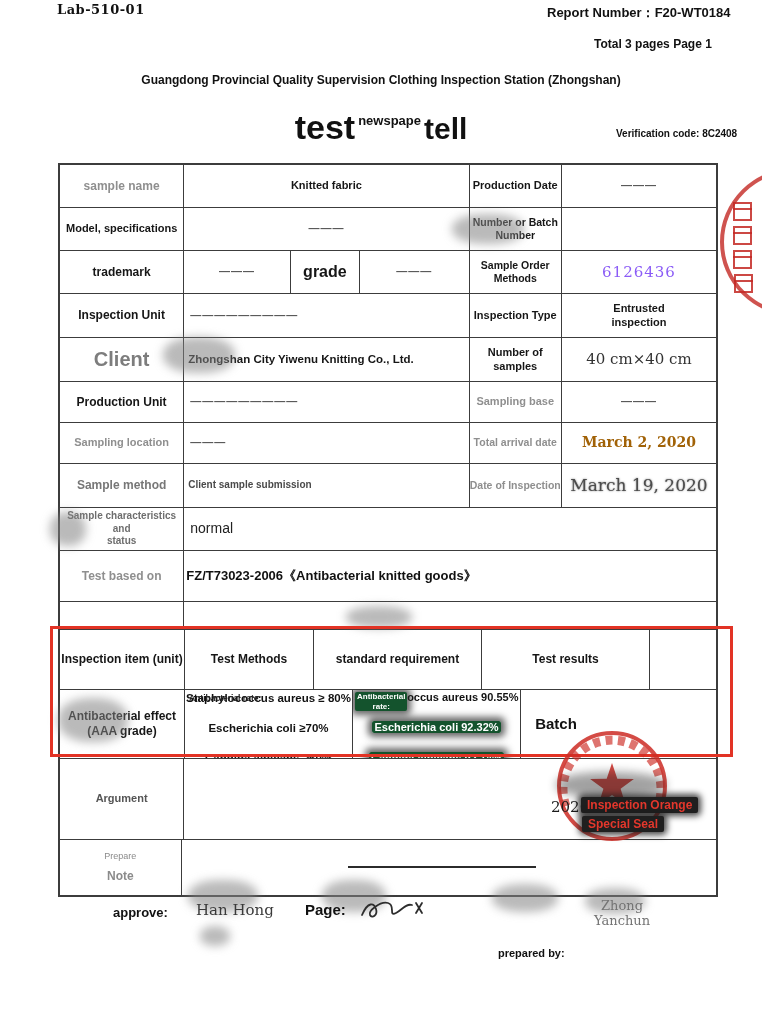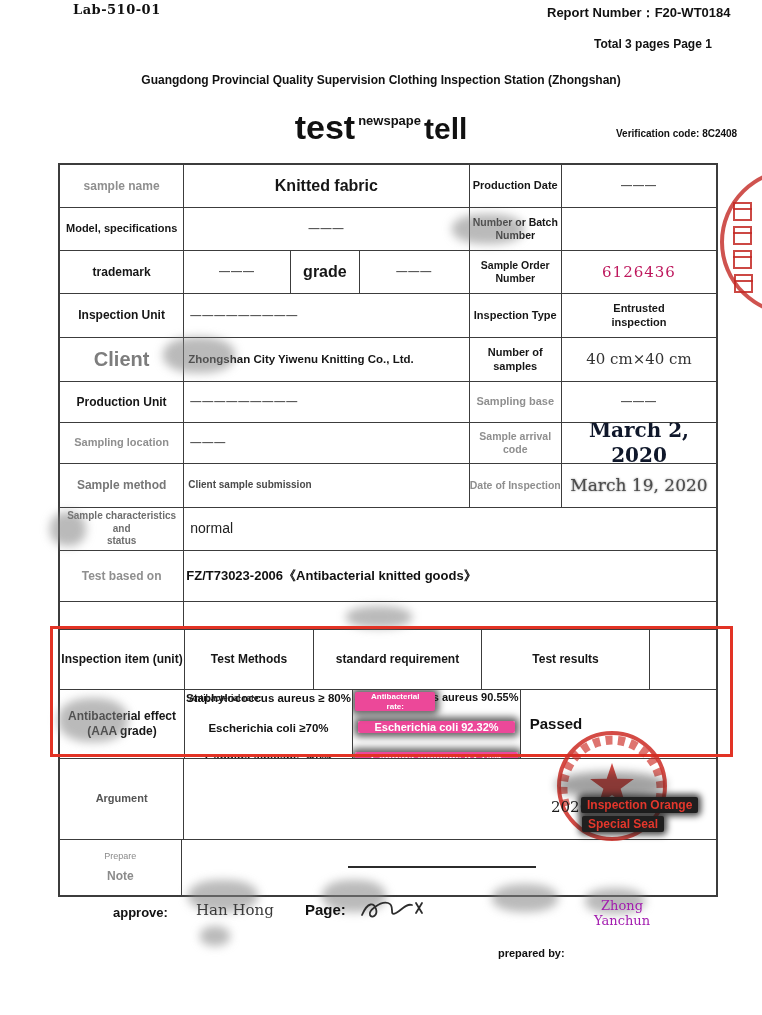--- a/index.html
+++ b/index.html
@@ -27,80 +27,80 @@
   
   .redbox{position:absolute;left:50px;top:626px;width:683px;height:131px;
           border:3px solid #e23325;box-sizing:border-box;z-index:5;pointer-events:none;}
 
   
   .sm{position:absolute;border-radius:45%;filter:blur(5px);pointer-events:none;}
   .sm.light{background:rgba(130,130,130,.55);z-index:2;}
   .sm.dark{background:rgba(38,38,38,.78);z-index:7;}
 
   
-  .chip{background:#ec4899;color:#fff;padding:0 16px;border-radius:2px;
+  .chip{background:#14532d;color:#fff;padding:0 2px;border-radius:2px;
         box-shadow:0 0 7px 4px rgba(35,35,35,.7);}
   .redchip{color:#e4372c;font-weight:bold;font-size:12px;background:#1f1f1f;
            padding:1px 6px;box-shadow:0 0 6px 3px rgba(25,25,25,.8);border-radius:2px;}
 
   .blur1{text-shadow:0 0 2px rgba(90,90,90,.8);}
 
   
   .edge-seal{position:absolute;left:720px;top:168px;width:150px;height:148px;border-radius:50%;
              border:4px solid rgba(195,40,35,.8);box-sizing:border-box;z-index:6;pointer-events:none;}
   .sealglyph{position:absolute;width:15px;height:15px;z-index:6;pointer-events:none;
              border:2px solid rgba(195,40,35,.85);
              background:linear-gradient(transparent 4px, rgba(195,40,35,.85) 4px,
                         rgba(195,40,35,.85) 6px, transparent 6px);}
   .seal-svg{position:absolute;left:540px;top:726px;z-index:6;pointer-events:none;opacity:.95;}
 </style>
 </head>
 <body>
 
 <div id="page">
 
-  <div class="abs serif b" style="left:57px;top:2px;font-size:13px;letter-spacing:.5px;margin-left:16px;">Lab-510-01</div>
+  <div class="abs serif b" style="left:57px;top:2px;font-size:13px;letter-spacing:.5px;">Lab-510-01</div>
   <div class="abs b" style="left:547px;top:4px;font-size:13px;">
     <span>Report Number：</span><span>F20-WT0184</span>
   </div>
   <div class="abs b" style="left:594px;top:37px;font-size:12px;">Total 3 pages Page 1</div>
   <div class="abs b" style="left:0;right:0;top:73px;text-align:center;font-size:12px;">Guangdong Provincial Quality Supervision Clothing Inspection Station (Zhongshan)</div>
 
   <div class="abs" style="left:0;right:0;top:110px;display:flex;justify-content:center;align-items:flex-end;gap:3px;">
     <span class="b" style="font-size:34px;line-height:1;">test</span>
     <span class="b" style="font-size:13px;margin-bottom:16px;">newspape</span>
     <span class="b" style="font-size:30px;line-height:1;">tell</span>
   </div>
   <div class="abs b" style="left:616px;top:128px;font-size:10px;">Verification code: 8C2408</div>
 
   <div class="tbl">
 
     <div class="tr" style="height:43px">
       <div class="td lblg" style="width:125px;font-size:12px">sample name</div>
-      <div class="td lblb" style="width:287px;font-size:16px">Knitted fabric</div>
+      <div class="td lblb" style="width:287px;font-size:11px">Knitted fabric</div>
       <div class="td lblb" style="width:93px;font-size:11px">Production Date</div>
       <div class="td dash end" style="width:155px">———</div>
     </div>
 
     <div class="tr" style="height:43px">
       <div class="td lblb" style="width:125px;font-size:11px">Model, specifications</div>
       <div class="td dash" style="width:287px">———</div>
       <div class="td lblb" style="width:93px;font-size:10.5px">Number or Batch
 Number</div>
       <div class="td end" style="width:155px"></div>
     </div>
 
     <div class="tr" style="height:43px">
       <div class="td lblb" style="width:125px;font-size:12px">trademark</div>
       <div class="td dash" style="width:107px">———</div>
       <div class="td lblb" style="width:70px;font-size:16px">grade</div>
       <div class="td dash" style="width:110px">———</div>
       <div class="td lblb" style="width:93px;font-size:10.5px">Sample Order
-Number</div>
-      <div class="td serif end" style="width:155px;font-size:15px;letter-spacing:1px;color:#be185d">6126436</div>
+Methods</div>
+      <div class="td serif end" style="width:155px;font-size:15px;letter-spacing:1px;color:#8b5cf6">6126436</div>
     </div>
 
     <div class="tr" style="height:44px">
       <div class="td lblb" style="width:125px;font-size:12px">Inspection Unit</div>
       <div class="td dash left" style="width:287px">—————————</div>
       <div class="td lblb" style="width:93px;font-size:11px">Inspection Type</div>
       <div class="td lblb end" style="width:155px;font-size:11px">Entrusted
 inspection</div>
     </div>
 
@@ -114,22 +114,22 @@
     <div class="tr" style="height:41px">
       <div class="td lblb" style="width:125px;font-size:12px">Production Unit</div>
       <div class="td dash left" style="width:287px">—————————</div>
       <div class="td lblg" style="width:93px;font-size:11px">Sampling base</div>
       <div class="td dash end" style="width:155px">———</div>
     </div>
 
     <div class="tr" style="height:41px">
       <div class="td lblg" style="width:125px;font-size:11px">Sampling location</div>
       <div class="td dash left" style="width:287px">———</div>
-      <div class="td lblg" style="width:93px;font-size:10.5px">Sample arrival code</div>
-      <div class="td serif b end" style="width:155px;font-size:20px;color:#0f172a">March 2, 2020</div>
+      <div class="td lblg" style="width:93px;font-size:10.5px">Total arrival date</div>
+      <div class="td serif b end" style="width:155px;font-size:14px;color:#a16207">March 2, 2020</div>
     </div>
 
     <div class="tr" style="height:44px">
       <div class="td lblg" style="width:125px;font-size:12px;color:#777">Sample method</div>
       <div class="td b left" style="width:287px;font-size:10px;color:#4a4a4a;padding-left:4px">Client sample submission</div>
       <div class="td lblg" style="width:93px;font-size:10.5px">Date of Inspection</div>
       <div class="td serif blur1 end" style="width:155px;font-size:17px;color:#4c4c4c">March 19, 2020</div>
     </div>
 
     <div class="tr" style="height:43px">
@@ -168,21 +168,21 @@
       </div>
       <div class="td" style="width:168px">
         <span class="b abs chip pre" style="top:2px;left:2px;font-size:8px;line-height:1.2">Antibacterial
 rate:</span>
         <div style="margin-top:8px;font-weight:bold;font-size:11px;line-height:1.4">
           <div>Staphylococcus aureus 90.55%</div>
           <div><span class="chip">Escherichia coli 92.32%</span></div>
           <div><span class="chip">Candida albicans 92.14%</span></div>
         </div>
       </div>
-      <div class="td b end" style="width:70px;font-size:15px">Passed</div>
+      <div class="td b end" style="width:70px;font-size:15px">Batch</div>
     </div>
 
     <div class="tr" style="height:81px">
       <div class="td b" style="width:125px;font-size:11px;color:#555">Argument</div>
       <div class="td end" style="width:535px"></div>
     </div>
 
     <div class="tr last" style="height:55px">
       <div class="td" style="width:125px">
         <span style="font-size:9px;color:#8b8b8b">Prepare</span>
@@ -224,16 +224,16 @@
   <div class="abs redchip" style="left:581px;top:797px;z-index:8">Inspection Orange</div>
   <div class="abs redchip" style="left:582px;top:816px;z-index:8">Special Seal</div>
 
   <div class="abs b" style="left:113px;top:905px;font-size:13px;z-index:3">approve:</div>
   <div class="abs serif" style="left:196px;top:901px;font-size:15px;color:#3a3a3a;z-index:3">Han Hong</div>
   <div class="abs b" style="left:305px;top:901px;font-size:15px;z-index:3">Page:</div>
   <svg class="abs" style="left:358px;top:893px;z-index:3" width="72" height="34" viewBox="0 0 72 34">
     <path d="M4 22 C10 8 16 10 18 16 C20 22 14 26 12 22 C10 18 22 8 30 10 C38 12 30 24 38 20 C44 17 48 10 54 12 M58 10 L64 20 M64 10 L58 20" stroke="#2e2e2e" stroke-width="1.8" fill="none" stroke-linecap="round"></path>
   </svg>
   <div class="abs b" style="left:498px;top:947px;font-size:11px;z-index:3">prepared by:</div>
-  <div class="abs serif pre" style="left:594px;top:898px;font-size:13px;color:#a21caf;text-align:center;z-index:3">Zhong
+  <div class="abs serif pre" style="left:594px;top:898px;font-size:13px;color:#737373;text-align:center;z-index:3">Zhong
 Yanchun</div>
 
 </div>
 
 </body></html>

